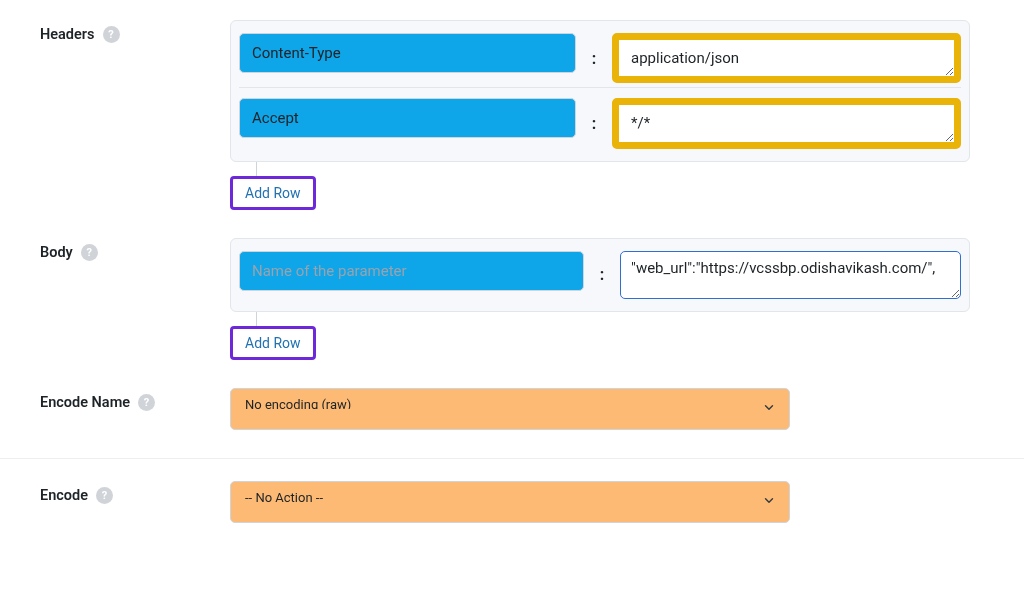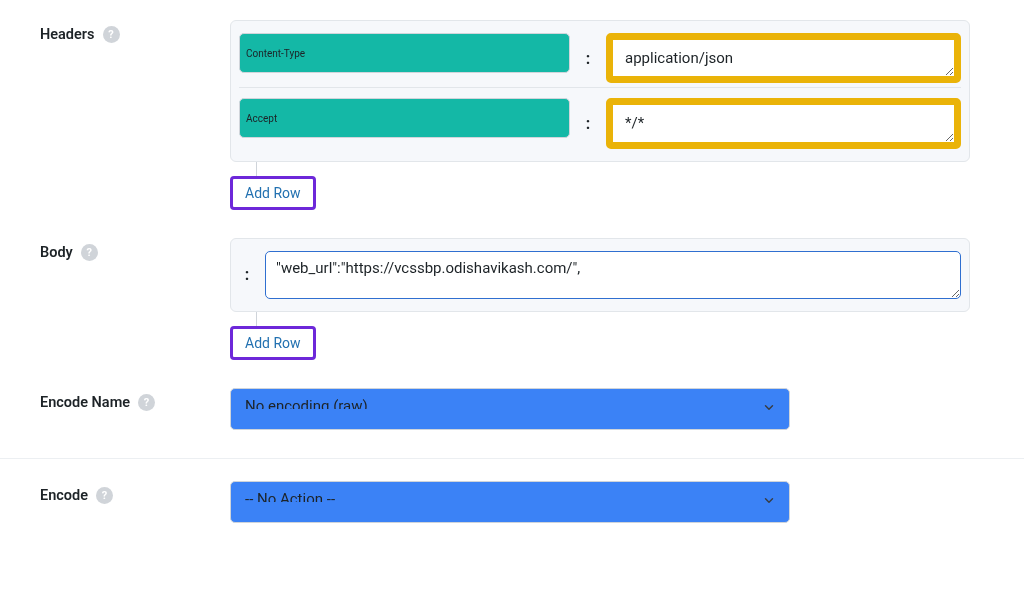--- a/index.html
+++ b/index.html
@@ -64,24 +64,24 @@
     .row + .row {
       border-top: 1px solid #e2e6ea;
       padding-top: 10px;
     }
     .text-input {
       flex: 1;
       min-width: 0;
       height: 40px;
       border: 1px solid #d1d5db;
       border-radius: 5px;
-      padding: 8px 6px;
-      font-size: 10px;
-      color: #1d2327;
-      background: #14b8a6;
+      padding: 8px 12px;
+      font-size: 15px;
+      color: #1d2327;
+      background: #0ea5e9;
       font-family: inherit;
     }
     .text-input::placeholder {
       color: #9aa2ad;
     }
     .colon {
       display: flex;
       align-items: center;
       justify-content: center;
       width: 16px;
@@ -142,23 +142,23 @@
       position: relative;
       width: 560px;
       max-width: 100%;
     }
     .select-field {
       width: 100%;
       height: 42px;
       border: 1px solid #cfd4da;
       border-radius: 5px;
       padding: 8px 36px 20px 14px;
-      font-size: 15px;
-      color: #1d2327;
-      background: #3b82f6;
+      font-size: 13px;
+      color: #1d2327;
+      background: #fdba74;
       font-family: inherit;
       appearance: none;
       -webkit-appearance: none;
       cursor: pointer;
     }
     .select-chevron {
       position: absolute;
       right: 14px;
       top: 50%;
       transform: translateY(-50%);
@@ -200,20 +200,21 @@
 </div>
 
 <div class="form-section">
   <div class="label-col">
     <span class="label-text">Body</span>
     <span class="help-icon">?</span>
   </div>
   <div class="field-col">
     <div class="panel">
       <div class="row">
+        <input class="text-input" value="" placeholder="Name of the parameter" style="">
         <span class="colon">:</span>
         <textarea class="textarea-focused" style="">"web_url":"https://vcssbp.odishavikash.com/",</textarea>
       </div>
     </div>
     <div class="connector-and-button">
       <div class="connector"></div>
       <button class="add-row-btn">Add Row</button>
     </div>
   </div>
 </div>

